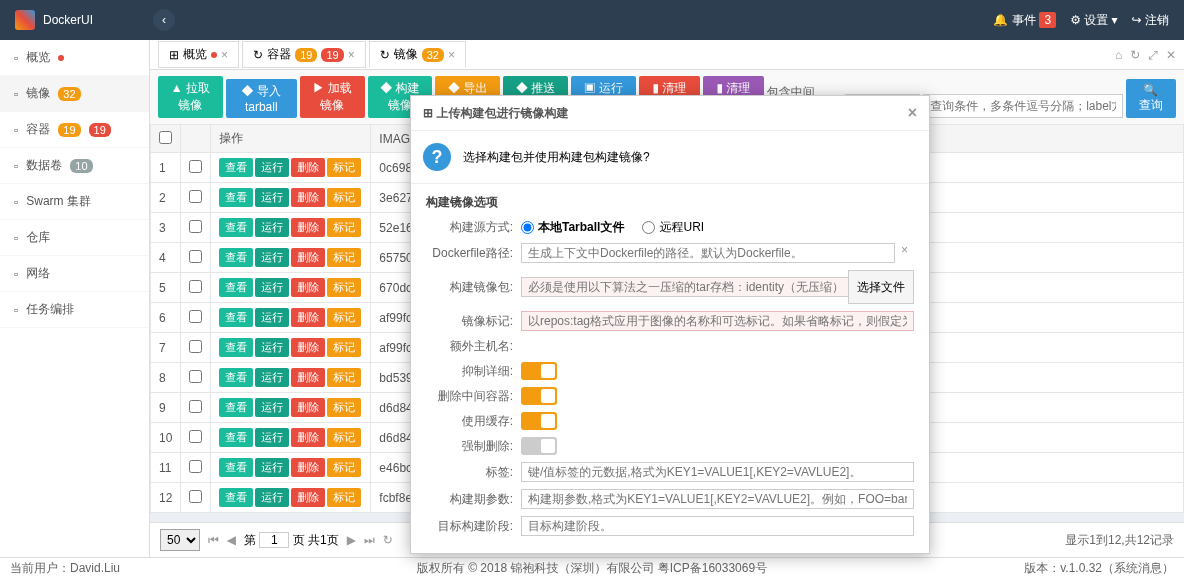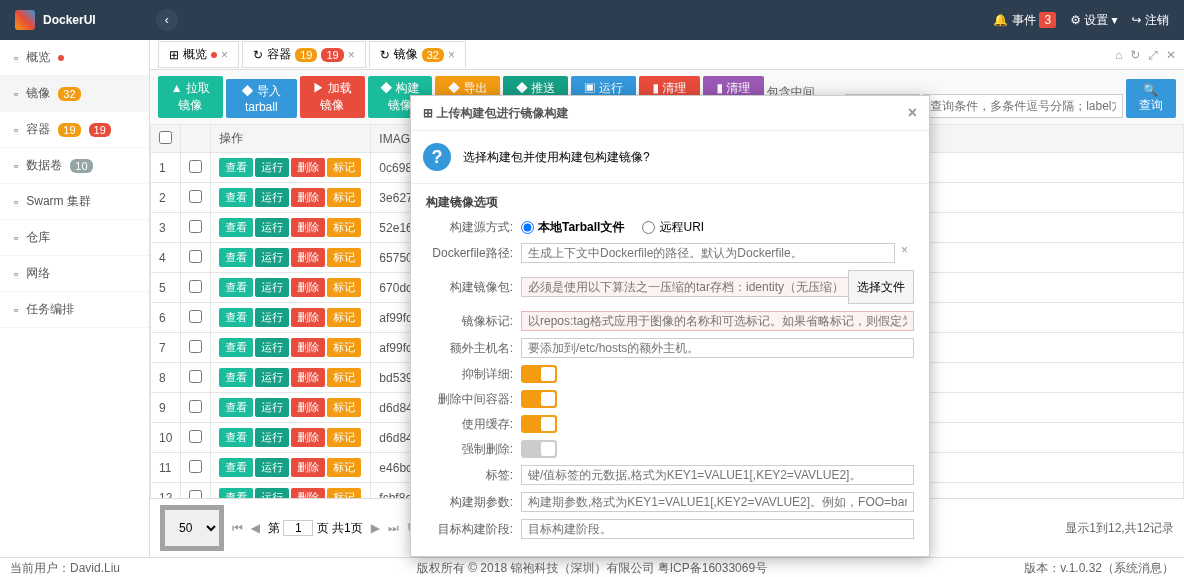--- a/index.html
+++ b/index.html
@@ -1,18 +1,18 @@
 <!DOCTYPE html>
 <html><head>
 <meta charset="utf-8">
 <style>
 *{box-sizing:border-box;margin:0;padding:0;font-family:"Microsoft YaHei",Arial,sans-serif;font-size:12px}
 body{background:#ecf0f5;width:1184px;height:577px;overflow:hidden;position:relative}
 .header{background:#2c3e50;height:40px;display:flex;align-items:center;color:#fff;padding:0 15px}
-.logo{display:flex;align-items:center;font-size:16px;font-weight:bold}
+.logo{display:flex;align-items:center;font-size:16px;font-weight:normal}
 .logo-icon{width:20px;height:20px;margin-right:8px;background:linear-gradient(45deg,#f39c12,#e74c3c,#3498db);border-radius:3px}
 .collapse-btn{margin-left:60px;width:22px;height:22px;background:#34495e;border-radius:50%;display:flex;align-items:center;justify-content:center;cursor:pointer}
 .header-right{margin-left:auto;display:flex;align-items:center;gap:14px}
 .header-right span{cursor:pointer;font-size:12px}
 .badge-red{background:#e74c3c;color:#fff;padding:1px 5px;border-radius:2px;font-size:11px}
 .sidebar{position:absolute;left:0;top:40px;width:150px;background:#fff;height:520px;border-right:1px solid #ddd}
 .sidebar-item{padding:9px 14px;display:flex;align-items:center;gap:8px;cursor:pointer;border-bottom:1px solid #f5f5f5;color:#555}
 .sidebar-item.active{background:#f5f5f5}
 .badge{padding:1px 5px;border-radius:6px;font-size:11px;color:#fff}
 .b-orange{background:#f39c12}.b-red{background:#e74c3c}.b-gray{background:#95a5a6}
@@ -29,21 +29,21 @@
 .btn-green{background:#1abc9c}.btn-blue{background:#3498db}.btn-red{background:#e74c3c}.btn-orange{background:#f39c12}
 .btn-purple{background:#9b59b6}.btn-teal{background:#16a085}
 .toolbar-label{margin-left:auto;color:#666}
 .toolbar select,.toolbar input{border:1px solid #ccc;padding:3px 6px;height:24px}
 .table{width:100%;border-collapse:collapse;background:#fff}
 .table th,.table td{border:1px solid #e5e5e5;padding:5px 8px;text-align:left;font-size:12px;color:#555;white-space:nowrap;overflow:hidden}
 .table th{background:#f5f5f5;font-weight:normal}
 .table .ops{display:flex;gap:2px}
 .mini-btn{padding:2px 6px;font-size:11px;color:#fff;border:none;cursor:pointer;border-radius:2px}
 .pager{background:#fff;border-top:1px solid #ddd;padding:6px 10px;display:flex;align-items:center;gap:8px;position:absolute;bottom:0;left:0;right:0}
-.pager select{border:5px solid #a3a3a3;padding:10px}
+.pager select{border:1px solid #a3a3a3;padding:2px}
 .pager-nav{color:#999;cursor:pointer}
 .pager-info{margin-left:auto;color:#666}
 .footer{position:absolute;bottom:0;left:0;right:0;height:20px;background:#fff;border-top:1px solid #ddd;display:flex;align-items:flex-end;padding:0 10px;font-size:11px;color:#666}
 .footer-center{position:absolute;left:50%;transform:translateX(-50%)}
 .footer-right{margin-left:auto}
 .modal{position:absolute;left:410px;top:95px;width:520px;background:#fff;border:1px solid #ccc;box-shadow:0 3px 15px rgba(0,0,0,0.3);z-index:101}
 .modal-header{padding:8px 12px;border-bottom:1px solid #eee;display:flex;align-items:center;font-weight:bold;color:#555}
 .modal-close{margin-left:auto;cursor:pointer;color:#999;font-size:16px}
 .modal-prompt{padding:12px;display:flex;align-items:center;gap:12px;border-bottom:1px solid #eee}
 .q-icon{width:28px;height:28px;border-radius:50%;background:#3498db;color:#fff;display:flex;align-items:center;justify-content:center;font-size:18px;font-weight:bold}
@@ -398,21 +398,20 @@
           <input type="text" placeholder="必须是使用以下算法之一压缩的tar存档：identity（无压缩），gzip，bzip2或xz。" style="">
           <button class="file-btn">选择文件</button>
         </div>
       </div>
     <div class="form-row">
         <div class="form-label">镜像标记:</div>
       <div class="form-control"><input type="text" style="border-color: rgb(231, 184, 184); background: rgb(253, 242, 242); color: rgb(187, 119, 119);" placeholder="以repos:tag格式应用于图像的名称和可选标记。如果省略标记，则假定为默认的最新值。"></div>
       </div>
     <div class="form-row">
         <div class="form-label">额外主机名:</div>
-      <div class="form-control"><input type="text" placeholder="要添加到/etc/hosts的额外主机。" style=""></div>
       </div>
     <div class="form-row">
         <div class="form-label">抑制详细:</div>
         <div class="form-control">
           <div class="switch"></div>
         </div>
       </div>
     <div class="form-row">
         <div class="form-label">删除中间容器:</div>
         <div class="form-control">

